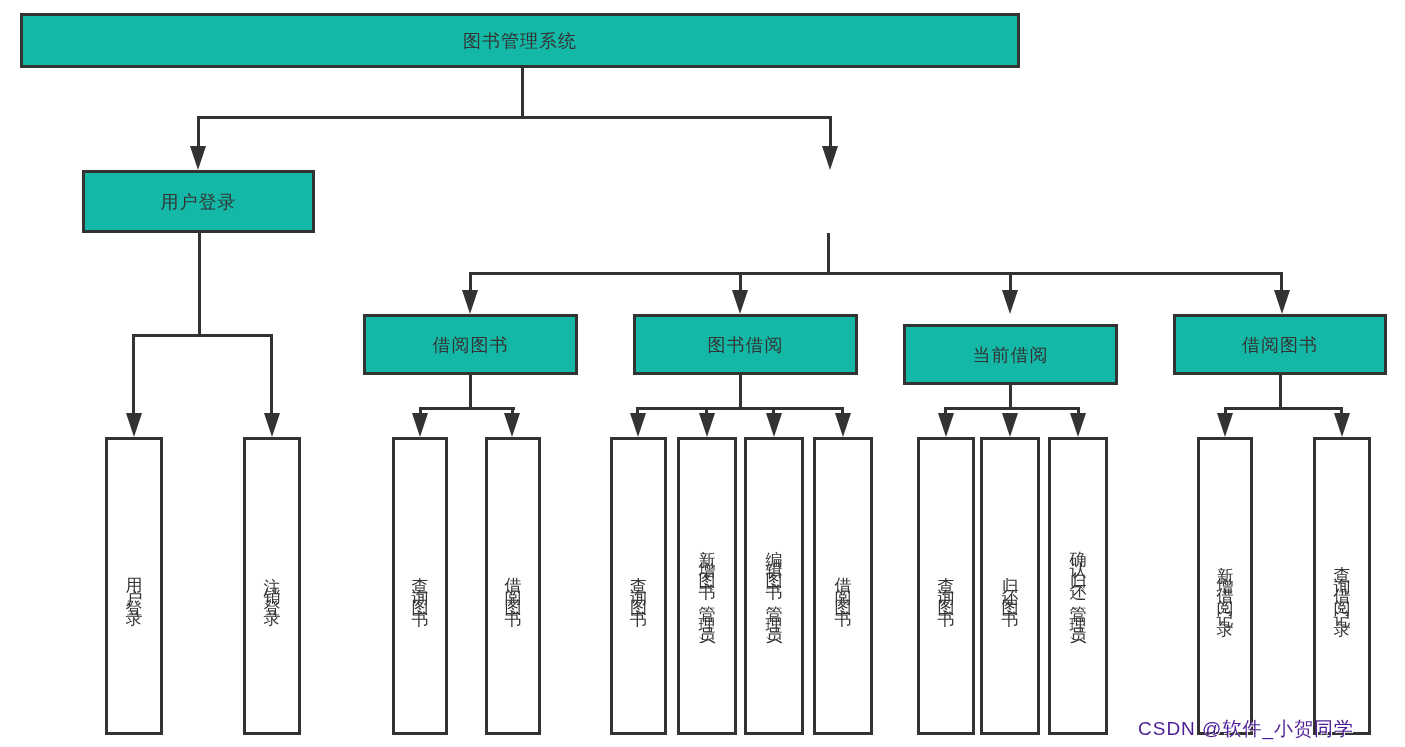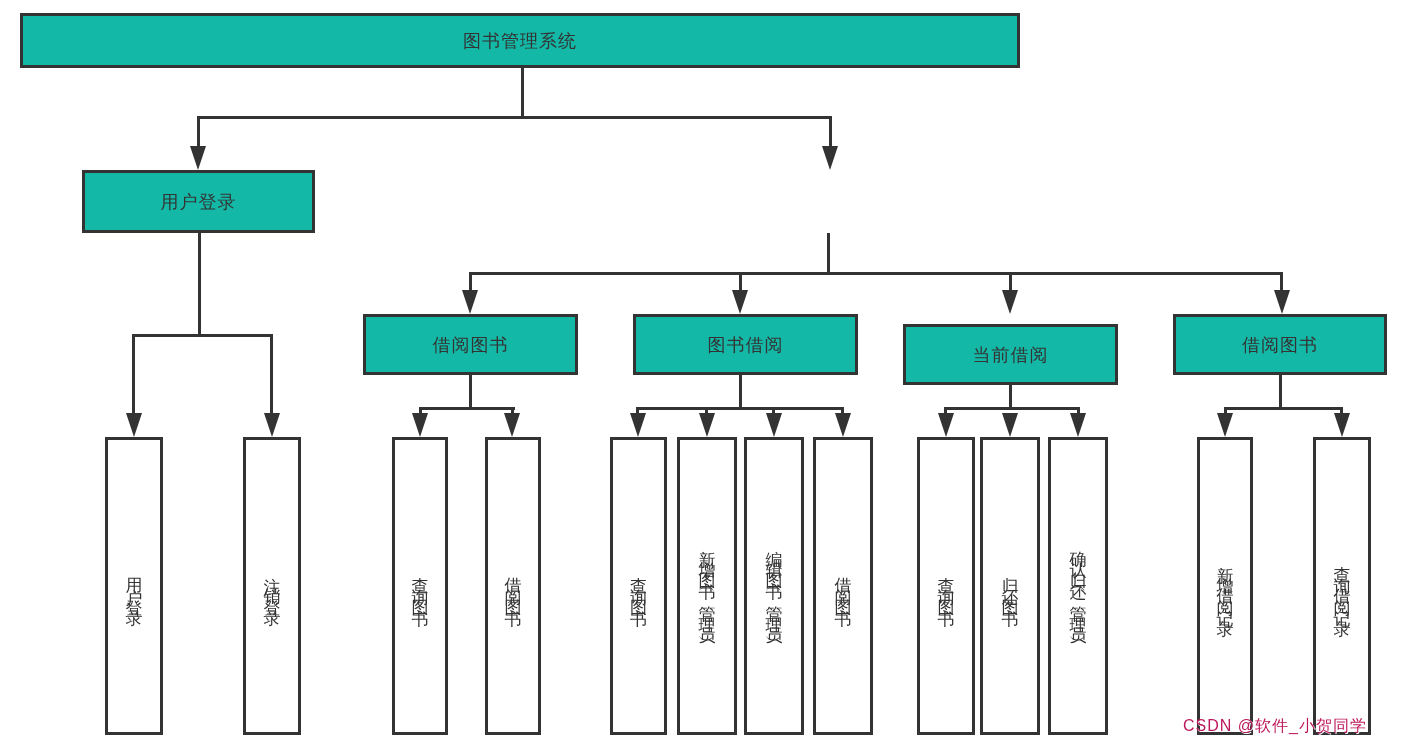--- a/index.html
+++ b/index.html
@@ -49,24 +49,24 @@
   .ar {
     position: absolute;
     width: 0; height: 0;
     border-left: 8px solid transparent;
     border-right: 8px solid transparent;
     border-top: 24px solid #333333;
     z-index: 1;
   }
   .watermark {
     position: absolute;
-    left: 1183px;
+    left: 1138px;
     top: 716px;
-    font-size: 16px;
-    color: #be185d;
+    font-size: 19px;
+    color: #4c1d95;
     letter-spacing: 1px;
     white-space: nowrap;
     z-index: 3;
     text-shadow: 1px 1px 0 #ffffff;
   }
 </style>
 </head>
 <body>
 
 <div class="canvas">

